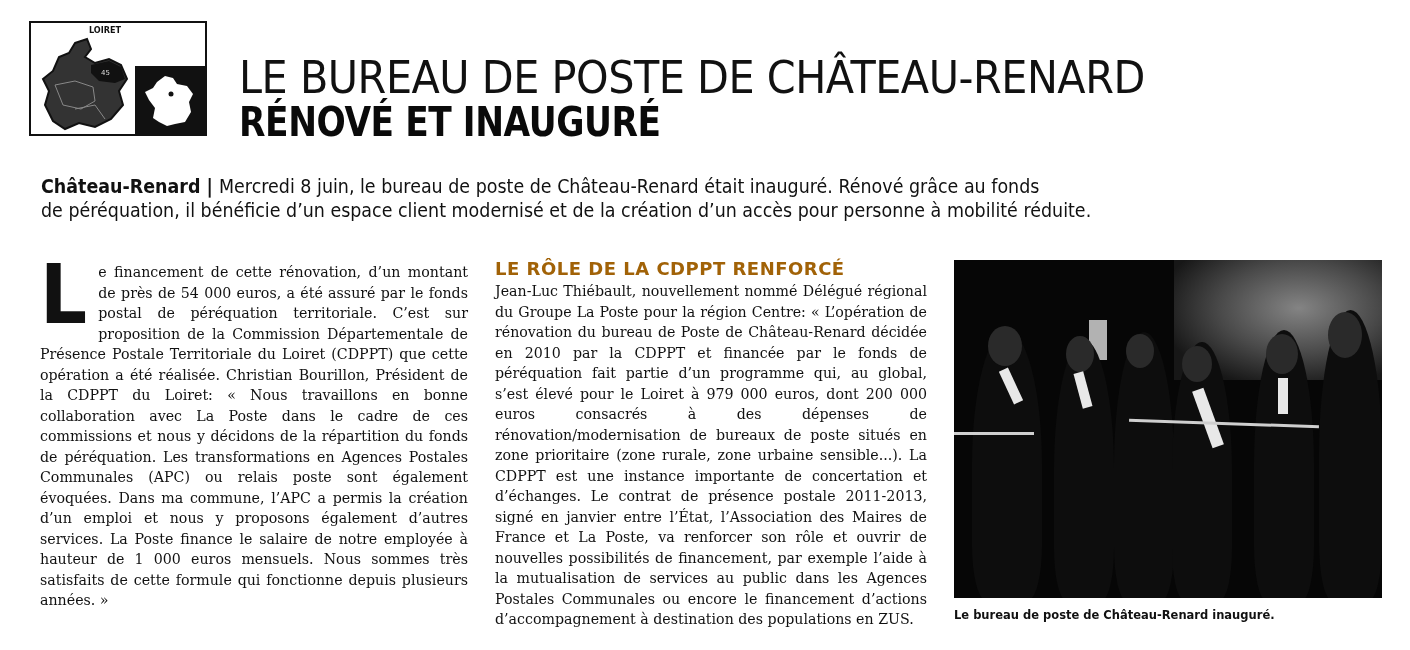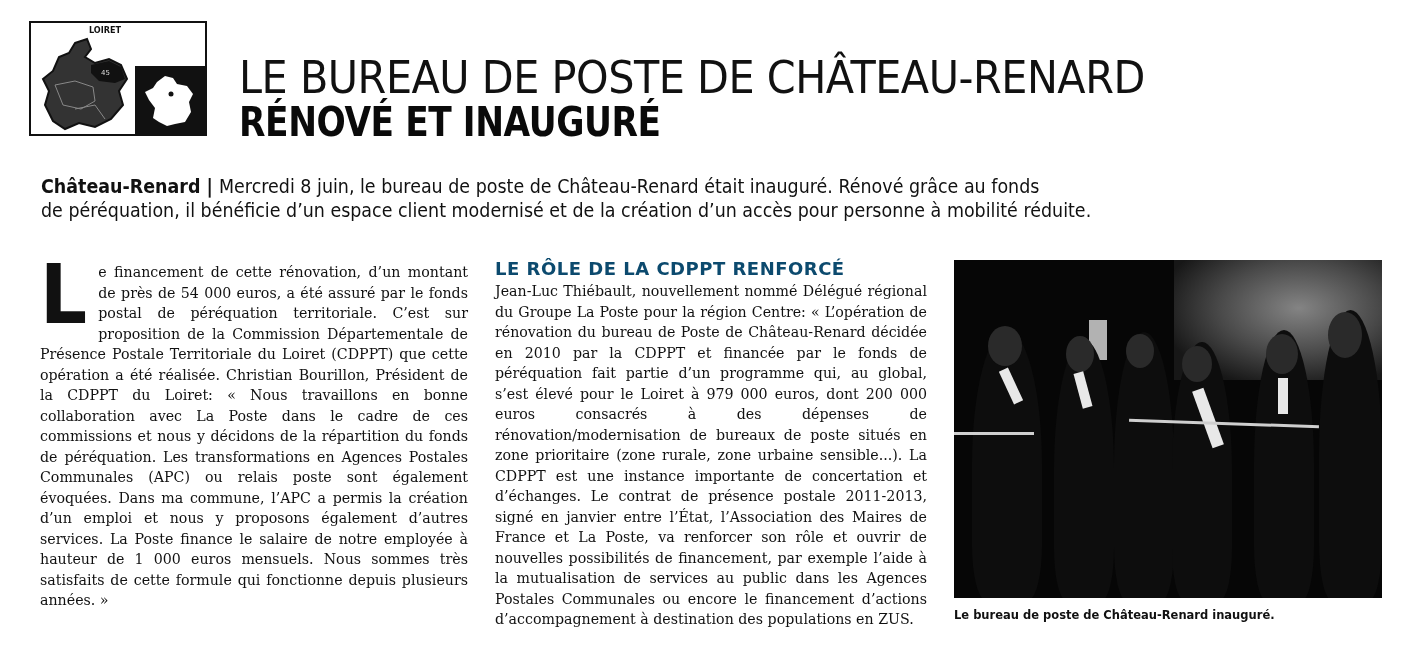--- a/index.html
+++ b/index.html
@@ -52,21 +52,21 @@
   .col .it { }
 
   .dropcap {
     float: left; font-family: "DejaVu Sans", sans-serif; font-weight: bold; font-size: 82px;
     line-height: 62px; height: 62px; margin: 2px 6px 0 0; padding-top: 0;
     transform: scaleX(0.9); transform-origin: left;
   }
 
   .subhead {
     position: absolute; left: 495px; top: 258px; font: bold 18px "DejaVu Sans", sans-serif;
-    letter-spacing: 0.5px; color: #0c4a6e; white-space: nowrap;
+    letter-spacing: 0.5px; color: #a16207; white-space: nowrap;
   }
 
   .photo {
     position: absolute; left: 954px; top: 260px; width: 428px; height: 338px;
     background: #060606; overflow: hidden;
   }
   .photo .wall { position: absolute; left: 220px; top: 0; width: 208px; height: 120px;
     background: radial-gradient(ellipse at 60% 40%, #9a9a9a 0%, #555 45%, #1a1a1a 80%); opacity: 0.85; }
   .photo .panel { position: absolute; left: 135px; top: 60px; width: 18px; height: 40px; background: #ddd; opacity: .8; }
   .photo .person { position: absolute; background: #0d0d0d; border-radius: 50% 50% 20% 20%; }

